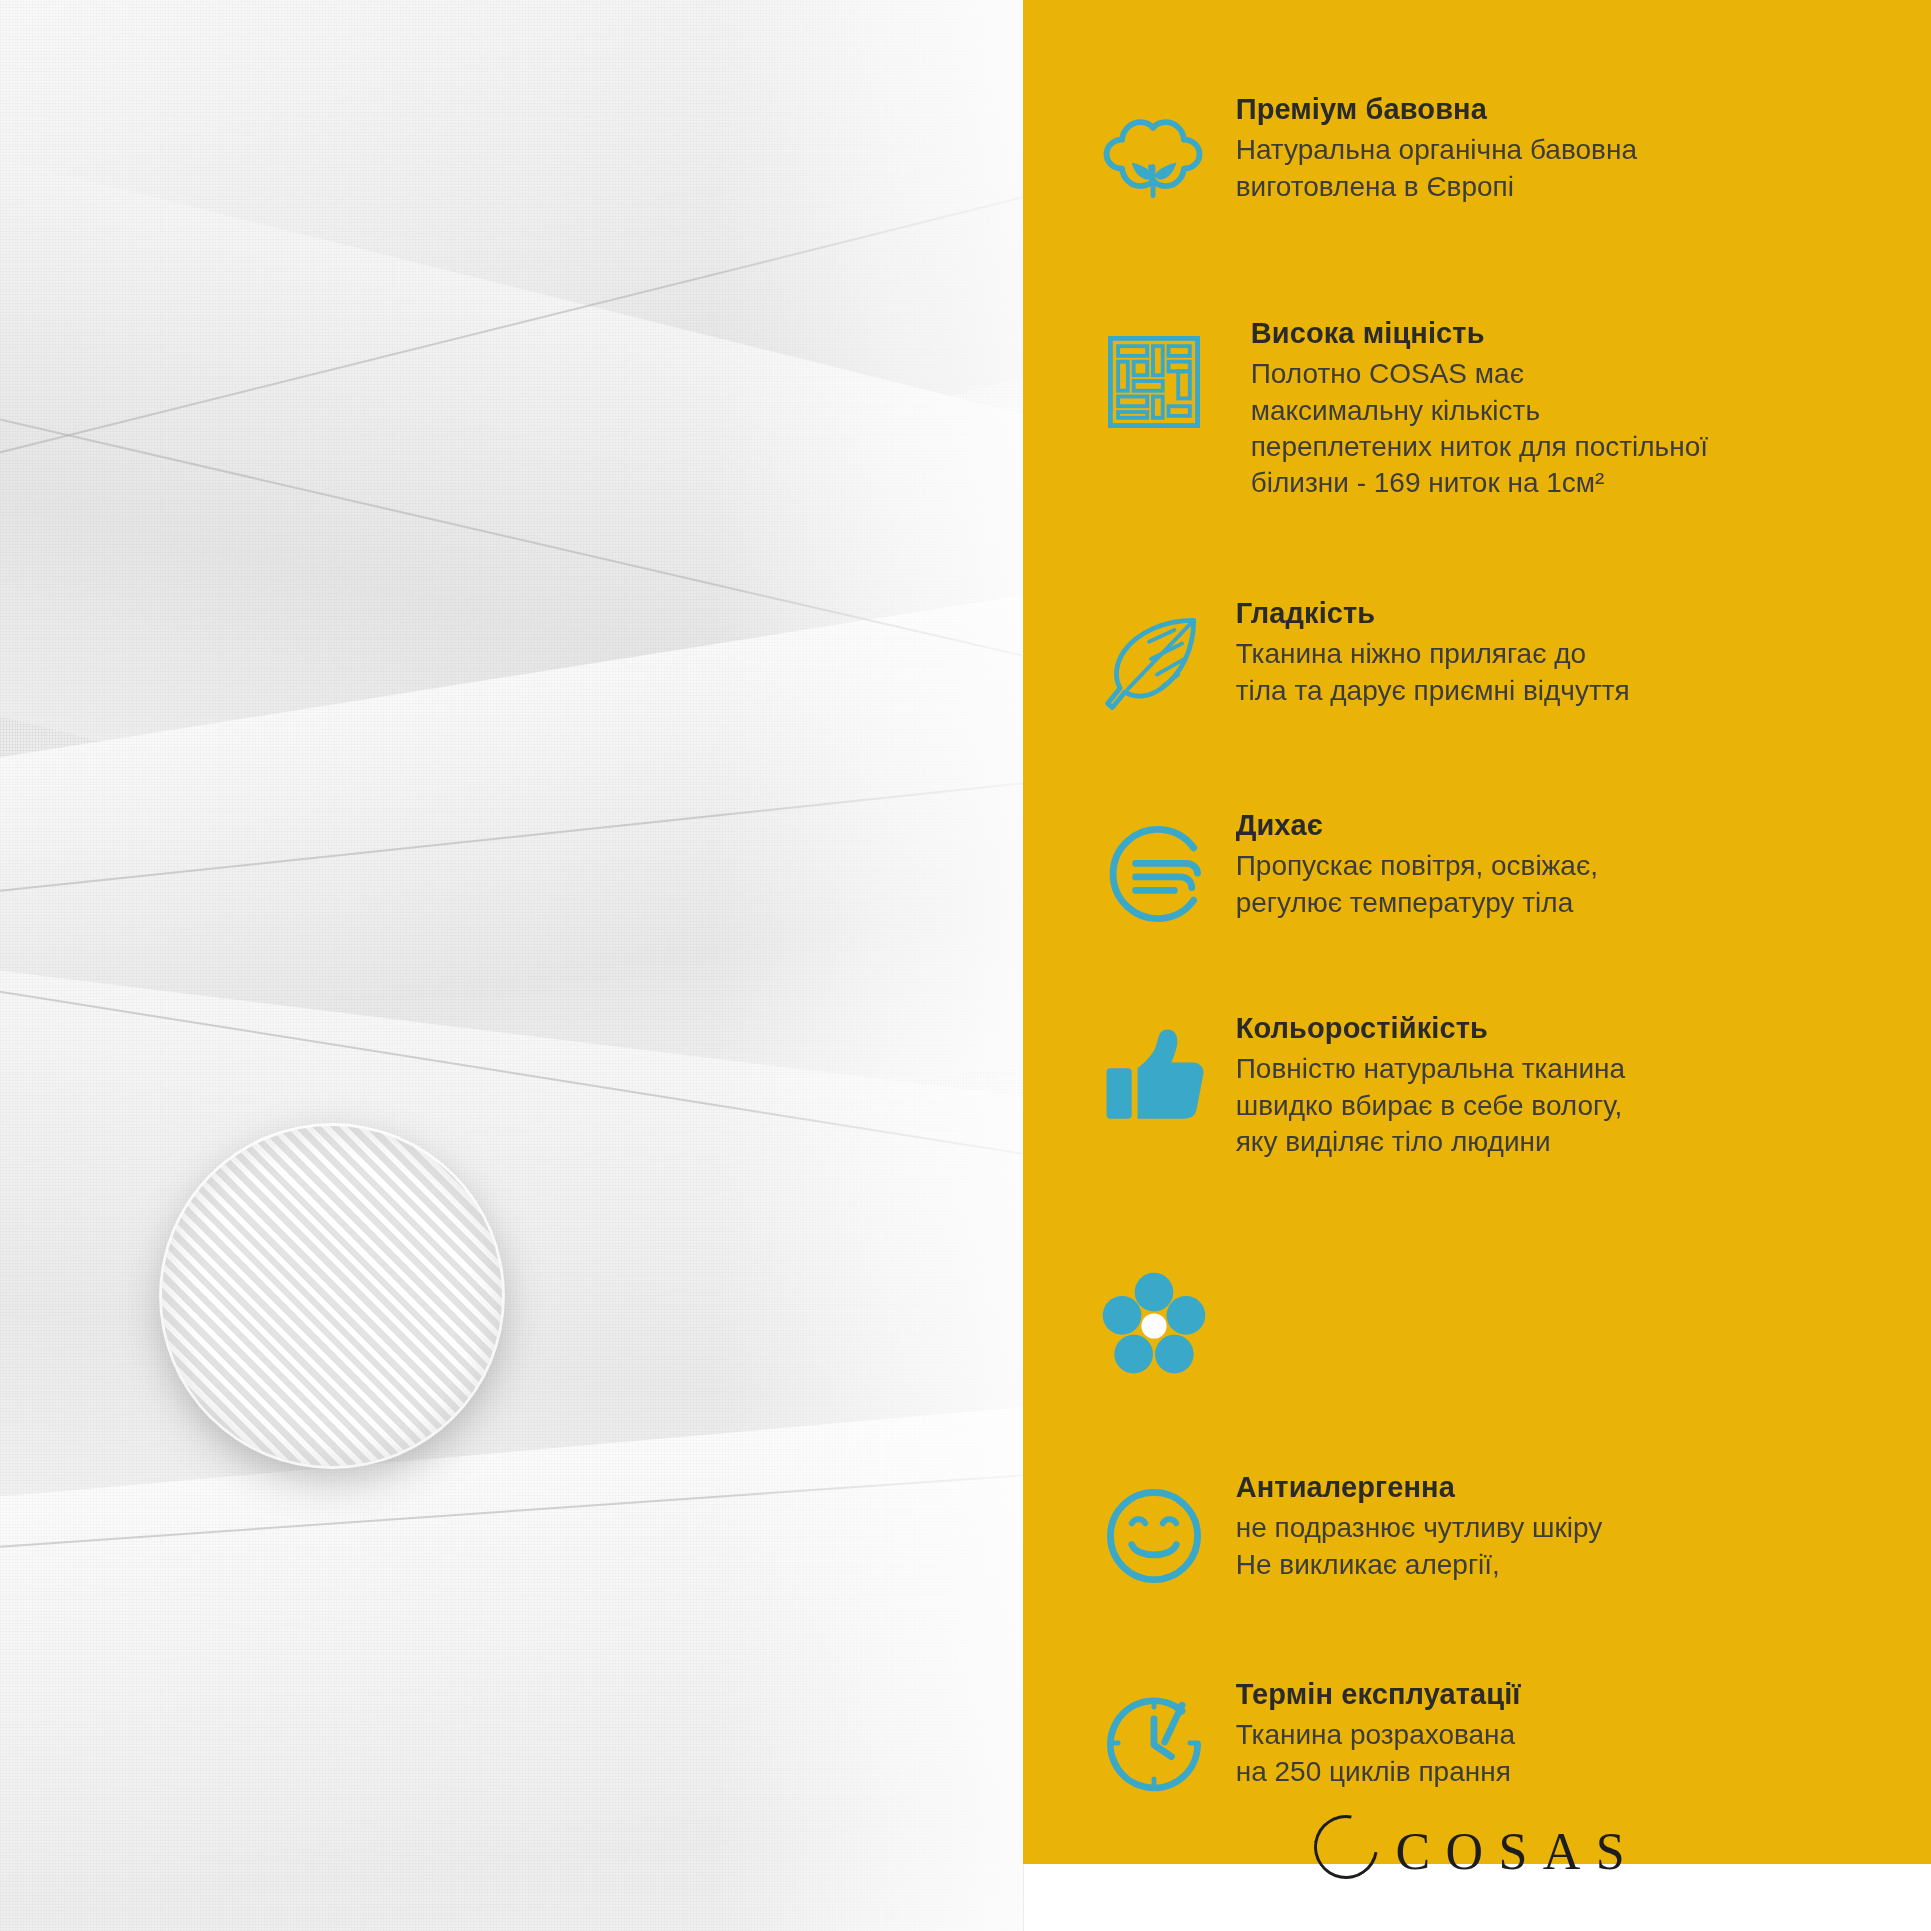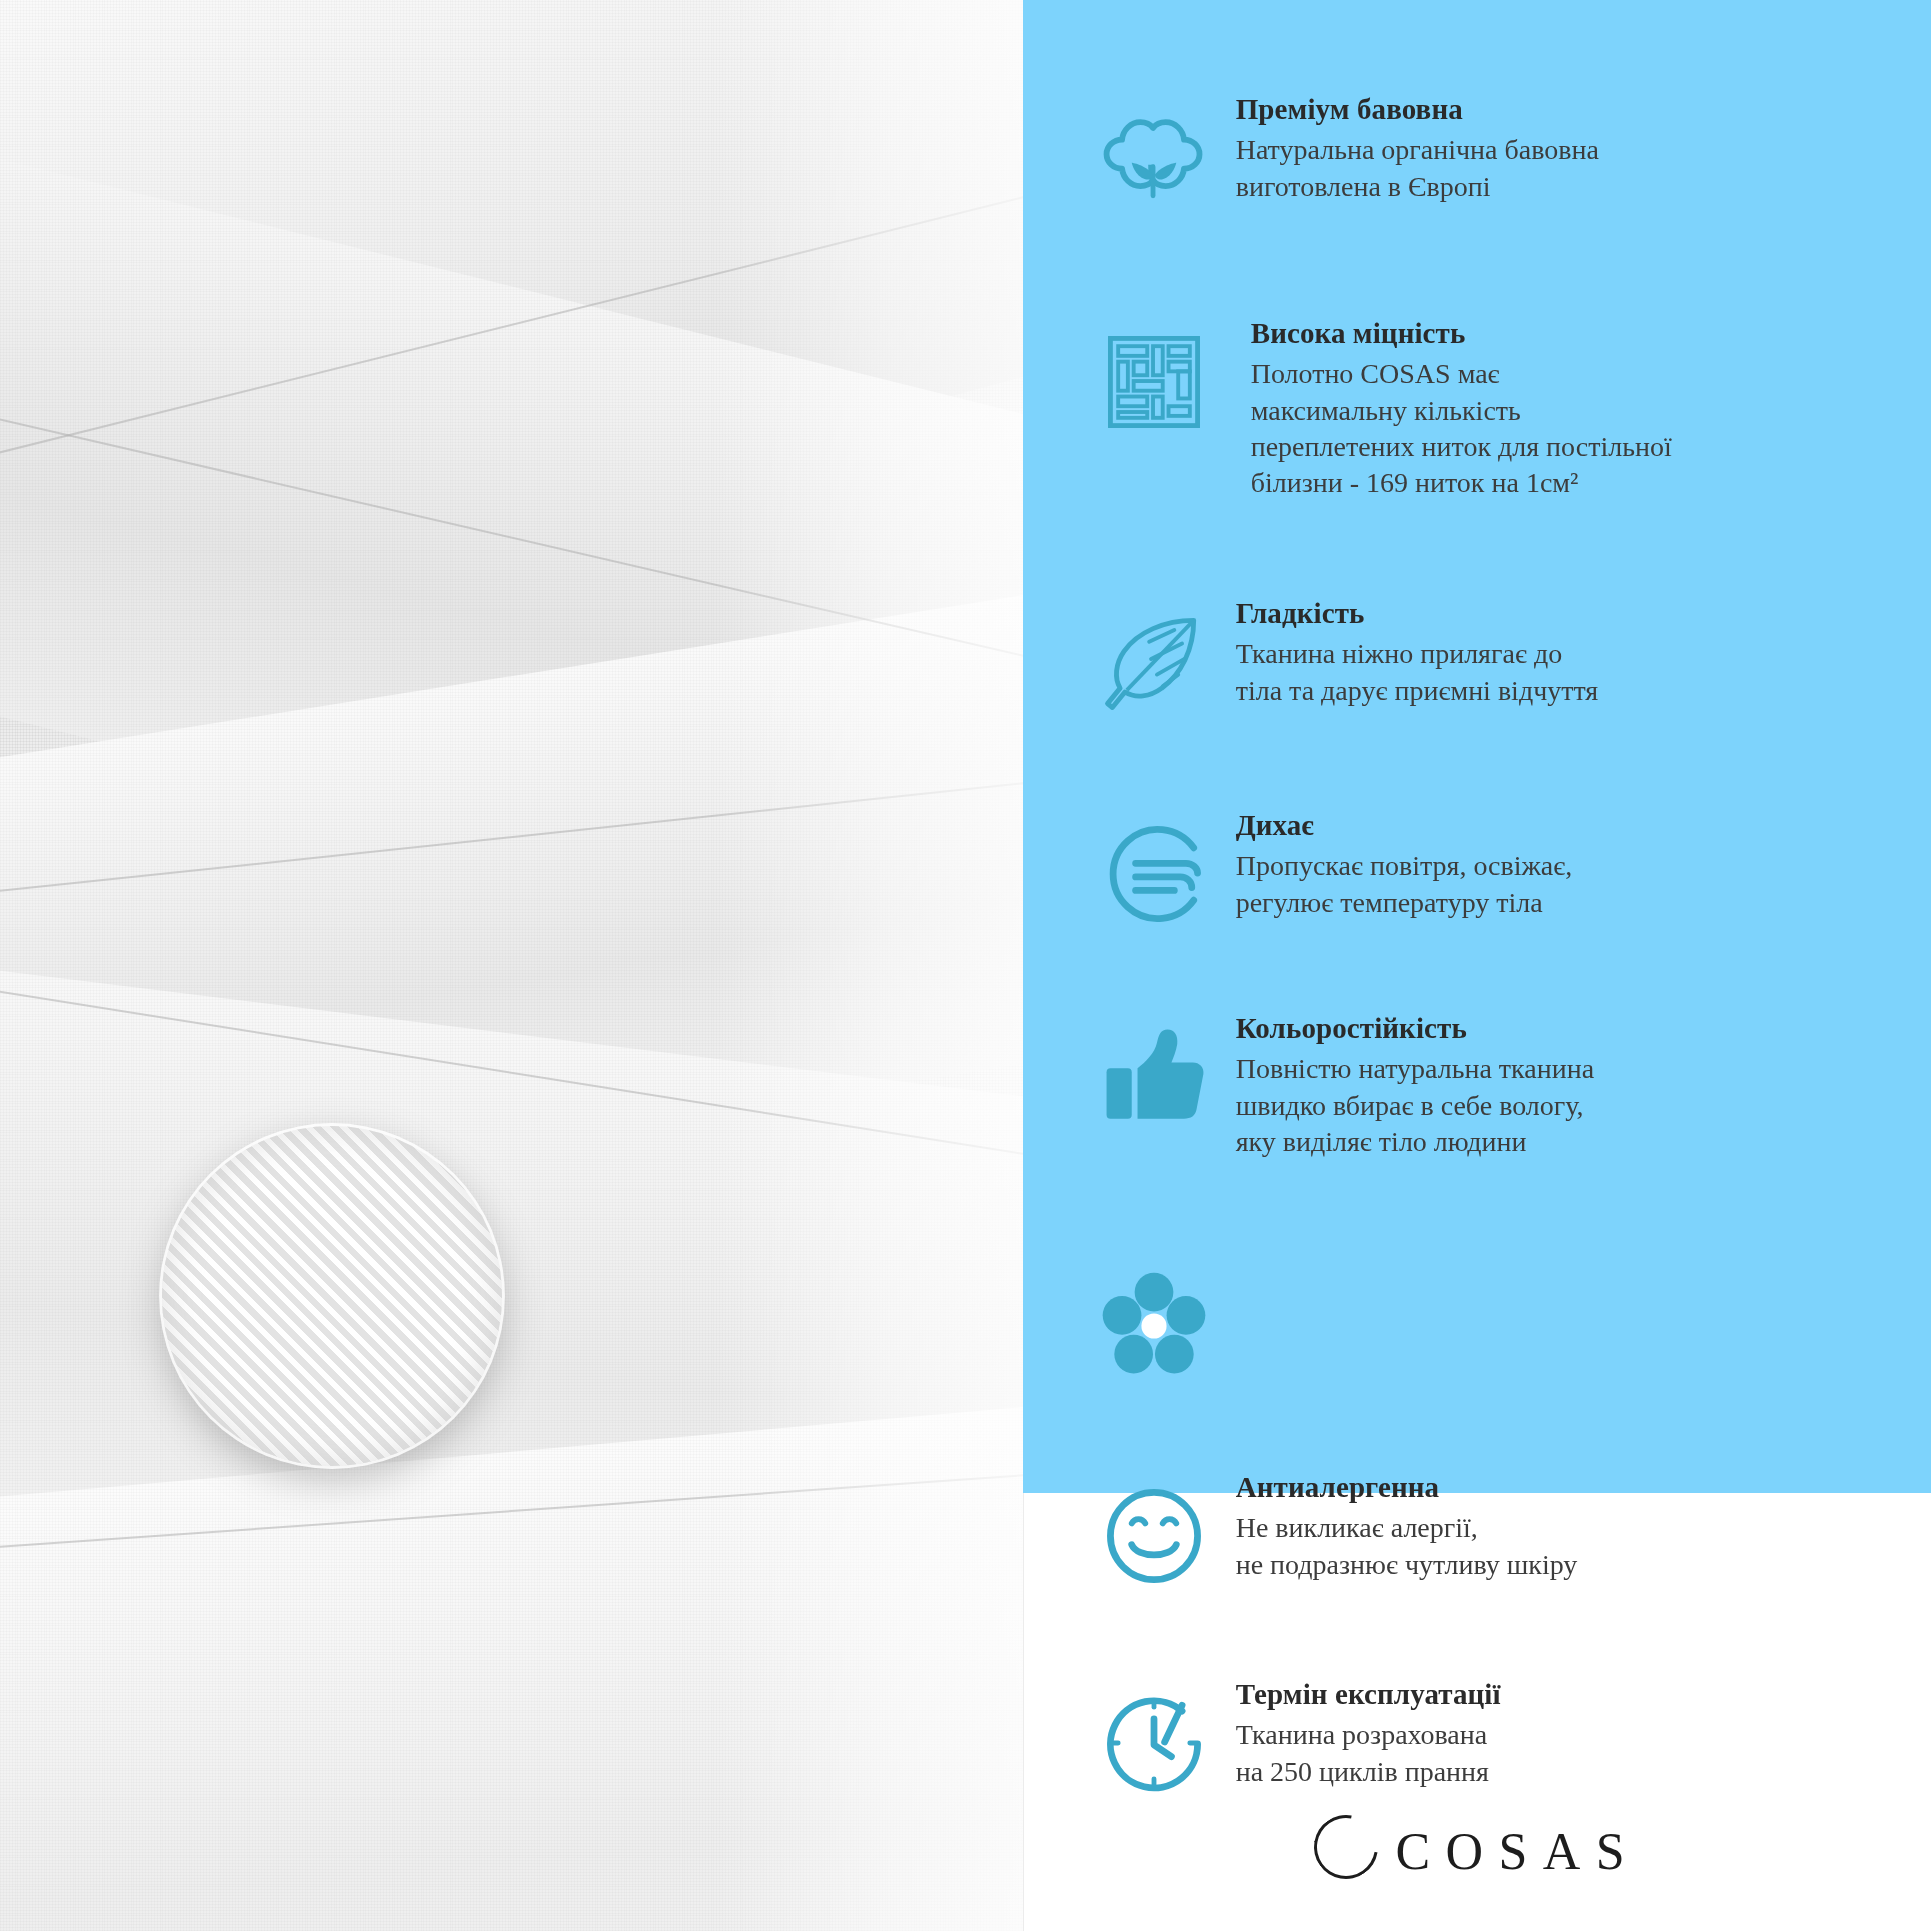--- a/index.html
+++ b/index.html
@@ -111,23 +111,22 @@
     position: absolute;
     left: 1023px; top: 0;
     width: 1px; height: 1931px;
     background: rgba(200,200,200,0.35);
   }
 
   
   .info {
     position: absolute;
     left: 1023px; top: 0;
-    width: 908px; height: 1493px;
-    background: #7dd3fc;
-    font-family: Liberation Serif, serif;
+    width: 908px; height: 1864px;
+    background: #eab308;
   }
   .feature {
     position: absolute;
     left: 58px;
     width: 850px;
     display: flex;
     align-items: flex-start;
   }
   .feature .icon {
     width: 145px;
@@ -317,22 +316,22 @@
       <div class="icon">
         <svg width="122" height="122" viewBox="0 0 126 126">
           <circle cx="63" cy="63" r="45" fill="none" stroke="#3aa8c9" stroke-width="7"></circle>
           <path d="M40 50c3-6 11-6 14 0" fill="none" stroke="#3aa8c9" stroke-width="6" stroke-linecap="round"></path>
           <path d="M72 50c3-6 11-6 14 0" fill="none" stroke="#3aa8c9" stroke-width="6" stroke-linecap="round"></path>
           <path d="M40 72c6 14 40 14 46 0" fill="none" stroke="#3aa8c9" stroke-width="7" stroke-linecap="round"></path>
         </svg>
       </div>
       <div class="txt">
         <h3>Антиалергенна</h3>
+        <p>не подразнює чутливу шкіру</p>
         <p>Не викликає алергії,</p>
-        <p>не подразнює чутливу шкіру</p>
       </div>
     </div>
 
     <div class="feature" style="top:1678px;">
       <div class="icon">
         <svg width="122" height="122" viewBox="0 0 126 126">
           <path d="M92 30a45 45 0 1 0 16 34" fill="none" stroke="#3aa8c9" stroke-width="7" stroke-linecap="round"></path>
           <path d="M63 38v27l18 12" fill="none" stroke="#3aa8c9" stroke-width="7" stroke-linecap="round" stroke-linejoin="round"></path>
           <path d="M74 62 92 24" fill="none" stroke="#3aa8c9" stroke-width="7" stroke-linecap="round"></path>
           <g stroke="#3aa8c9" stroke-width="5" stroke-linecap="round">

